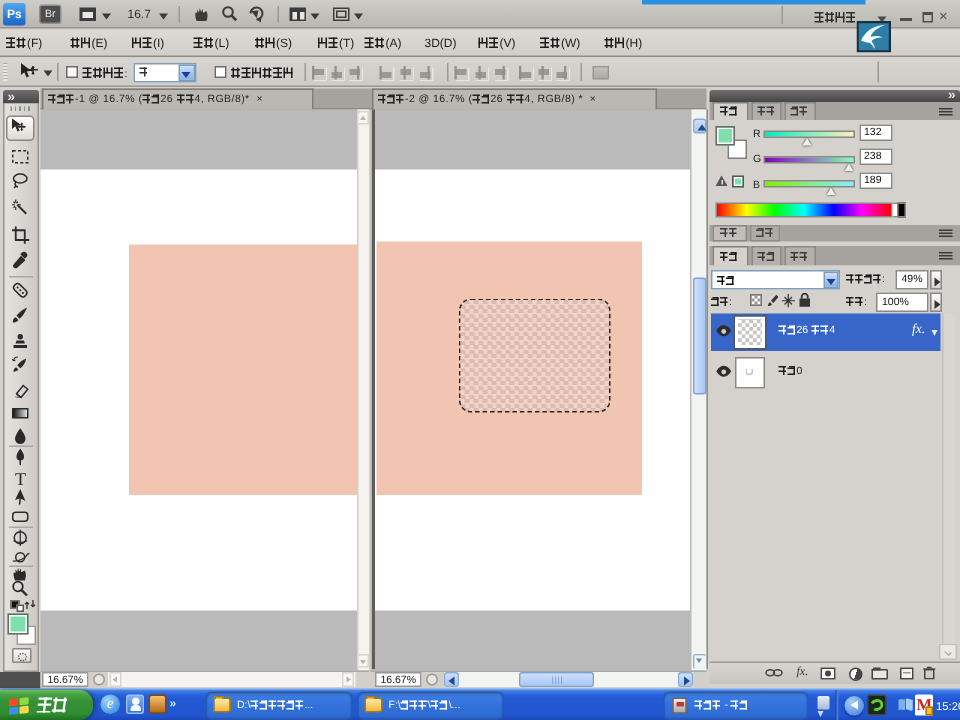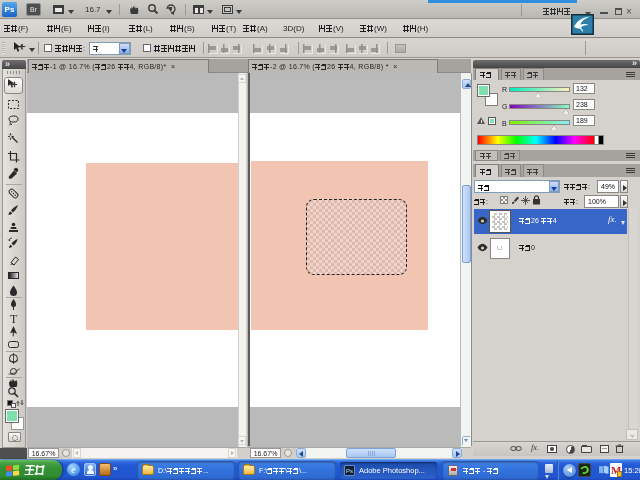--- a/index.html
+++ b/index.html
@@ -436,24 +436,20 @@
         <span style="position:absolute;left:0;top:-2px;width:6px;height:2px;background:#f0c048;border:1px solid #a87818;border-bottom:none"></span>
       </span>
   <span style="position:absolute;left:20px;top:5px;color:#fff;font-size:7px">D:\<i class="zs z"></i><i class="zs z2"></i><i class="zs z3"></i><i class="zs z"></i><i class="zs z2"></i><i class="zs z3"></i>...</span>
  </div>
  <div class="ab" style="left:239px;top:2px;width:96px;height:17px;border-radius:3px;background:linear-gradient(#5a96ef 0%,#3a7ce4 10%,#3372dc 50%,#2e6ad2 90%,#2a60c4 100%);box-shadow:0 1px 1px rgba(0,0,0,.3) inset, 0 0 0 1px #2858b0">
   <span style="position:absolute;left:4px;top:3px;width:12px;height:10px;background:linear-gradient(#ffe9a8,#f0b93c);border:1px solid #a87818;border-radius:1px 2px 2px 1px">
         <span style="position:absolute;left:0;top:-2px;width:6px;height:2px;background:#f0c048;border:1px solid #a87818;border-bottom:none"></span>
       </span>
   <span style="position:absolute;left:20px;top:5px;color:#fff;font-size:7px">F:\<i class="zs z2"></i><i class="zs z"></i><i class="zs z3"></i>\<i class="zs z"></i><i class="zs z2"></i>\...</span>
  </div>
- <div class="ab" style="left:340px;top:2px;width:97px;height:17px;border-radius:3px;background:linear-gradient(#1c4aa8 0%,#2456bc 50%,#2c62cc 100%);box-shadow:0 1px 2px rgba(0,0,0,.45) inset">
-  <span style="position:absolute;left:4px;top:3px;width:11px;height:11px;background:#123;border:1px solid #68c;border-radius:1px;color:#cde;font-size:6px;text-align:center;line-height:10px">Ps</span>
-  <span style="position:absolute;left:19px;top:5px;color:#fff;font-size:7.5px">Adobe Photoshop...</span>
- </div>
  <div class="ab" style="left:443px;top:2px;width:95px;height:17px;border-radius:3px;background:linear-gradient(#5a96ef 0%,#3a7ce4 10%,#3372dc 50%,#2e6ad2 90%,#2a60c4 100%);box-shadow:0 1px 1px rgba(0,0,0,.3) inset, 0 0 0 1px #2858b0">
   <span style="position:absolute;left:5px;top:3px;width:10px;height:11px;background:linear-gradient(#eee,#aaa);border:1px solid #667;border-radius:1px">
         <span style="position:absolute;left:2px;top:2px;width:5px;height:3px;background:#c33"></span>
       </span>
   <span style="position:absolute;left:20px;top:5px;color:#fff;font-size:7px"><i class="zs z"></i><i class="zs z2"></i><i class="zs z3"></i> - <i class="zs z"></i><i class="zs z2"></i></span>
  </div>
  <div class="ab" style="left:545px;top:4px;width:8px;height:9px;background:linear-gradient(#e8eef8,#aabbd8);border-radius:1px"></div>
  <div class="ab" style="left:545px;top:13px"><span class="tri" style="border-top-color:#cde;border-left-width:2.5px;border-right-width:2.5px"></span></div>
  <div class="ab" style="left:557px;top:0;width:2px;height:21px;background:linear-gradient(to right,#1a44a8,#5d9af0)"></div>
  <div class="ab" style="left:559px;top:0;width:81px;height:21px;background:linear-gradient(#4a86e8 0%,#2b64dd 14%,#2258d2 30%,#2156d0 82%,#1a47b8 100%)"></div>

